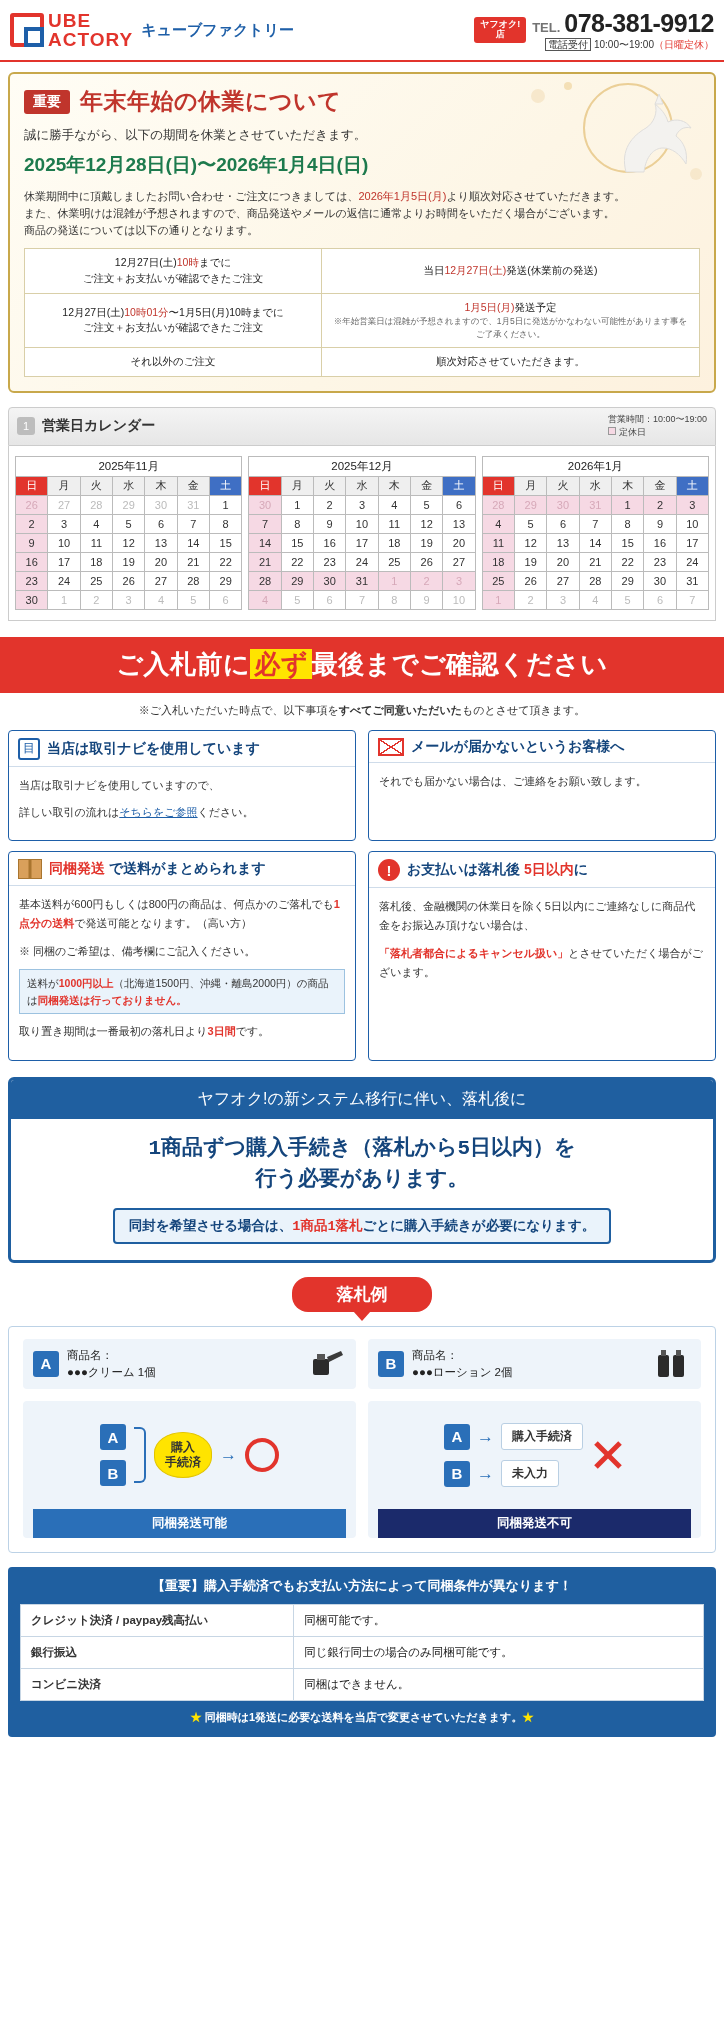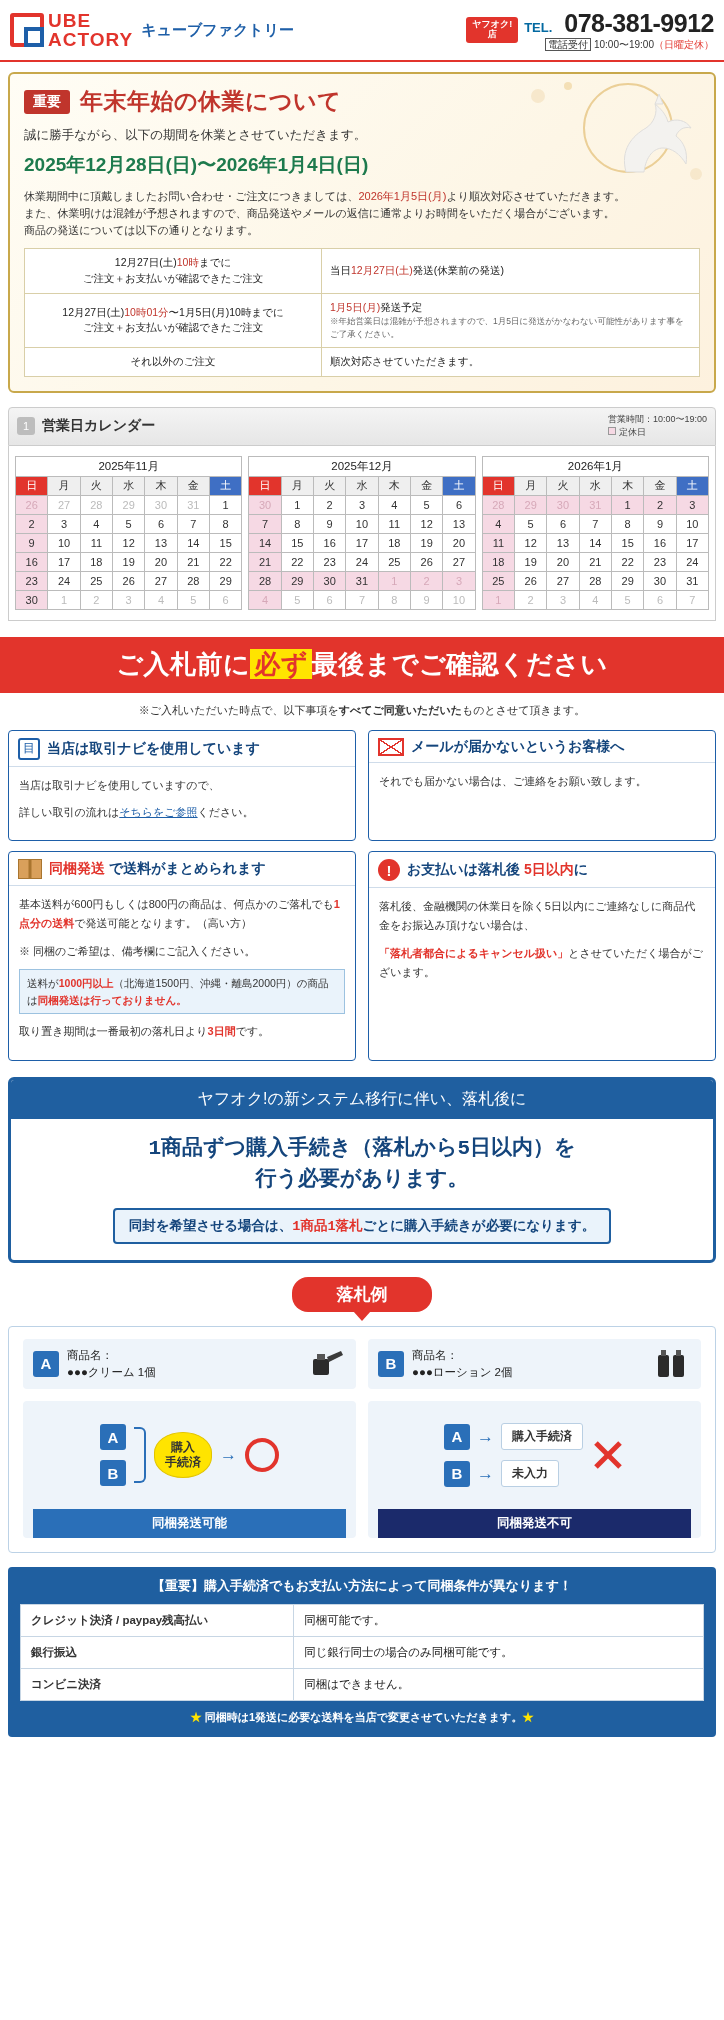--- a/index.html
+++ b/index.html
@@ -30,21 +30,21 @@
   .logo-text { line-height:1; }
   .logo-text .l1 { font-size: 19px; font-weight: bold; color:#e2342c; letter-spacing:1px;}
   .logo-text .l2 { font-size: 19px; font-weight: bold; color:#e2342c; letter-spacing:1px;}
   .logo-jp { font-size: 15px; color:#1e5fa8; font-weight:bold; margin-left:8px; }
   .yahoo-badge {
     margin-left:auto; background:#e2342c; color:#fff; font-size:9px; font-weight:bold;
     border-radius:3px; padding:3px 6px; line-height:1.1; text-align:center;
   }
   .tel-wrap { text-align:right; margin-left:6px; }
   .tel-line { display:flex; align-items:baseline; justify-content:flex-end; }
-  .tel-label { font-size:13px; font-weight:bold; color:#0369a1; margin-right:12px;}
+  .tel-label { font-size:13px; font-weight:bold; color:#737373; margin-right:4px;}
   .tel-num { font-size:25px; font-weight:bold; color:#222; letter-spacing:-0.5px; }
   .tel-sub { font-size:10px; color:#333; }
   .tel-sub .boxed { border:1px solid #555; padding:0 2px; margin-right:3px; }
   .tel-sub .red { color:#e2342c; }
 
   
   .notice {
     margin: 10px 8px 0; border: 2px solid #c8a84b; border-radius:6px;
     background: linear-gradient(135deg,#fffdf5 0%, #fdf6e6 60%, #fdf1de 100%);
     padding: 12px 14px 14px; position: relative; overflow:hidden;
@@ -61,21 +61,21 @@
   .notice-line { font-size:12.5px; color:#333; margin-bottom:8px; }
   .notice-period { font-size:19px; font-weight:bold; color:#1d7a4d; margin:6px 0 10px; }
   .notice-body { font-size:11px; line-height:1.55; color:#333; }
   .notice-body .red { color:#c0352c; }
   .notice-table {
     width:100%; border-collapse:collapse; margin-top:9px; background:#fff;
     font-size:10.5px;
   }
   .notice-table td { border:1px solid #d9cfa8; padding:6px 8px; vertical-align:middle; }
   .notice-table td.c1 { width:44%; text-align:center; line-height:1.5; }
-  .notice-table td.c2 { text-align:left; line-height:1.5;margin-top:12px; }
+  .notice-table td.c2 { text-align:center; line-height:1.5;margin-top:12px; }
   .notice-table .red { color:#c0352c; }
   .notice-table .small { font-size:8.5px; color:#666; display:block; }
 
   
   .cal-section { margin: 14px 8px 0; }
   .cal-head {
     background: linear-gradient(#f4f4f4,#e6e6e6);
     border:1px solid #ccc; border-radius:4px 4px 0 0;
     display:flex; align-items:center; padding:5px 8px;
   }

